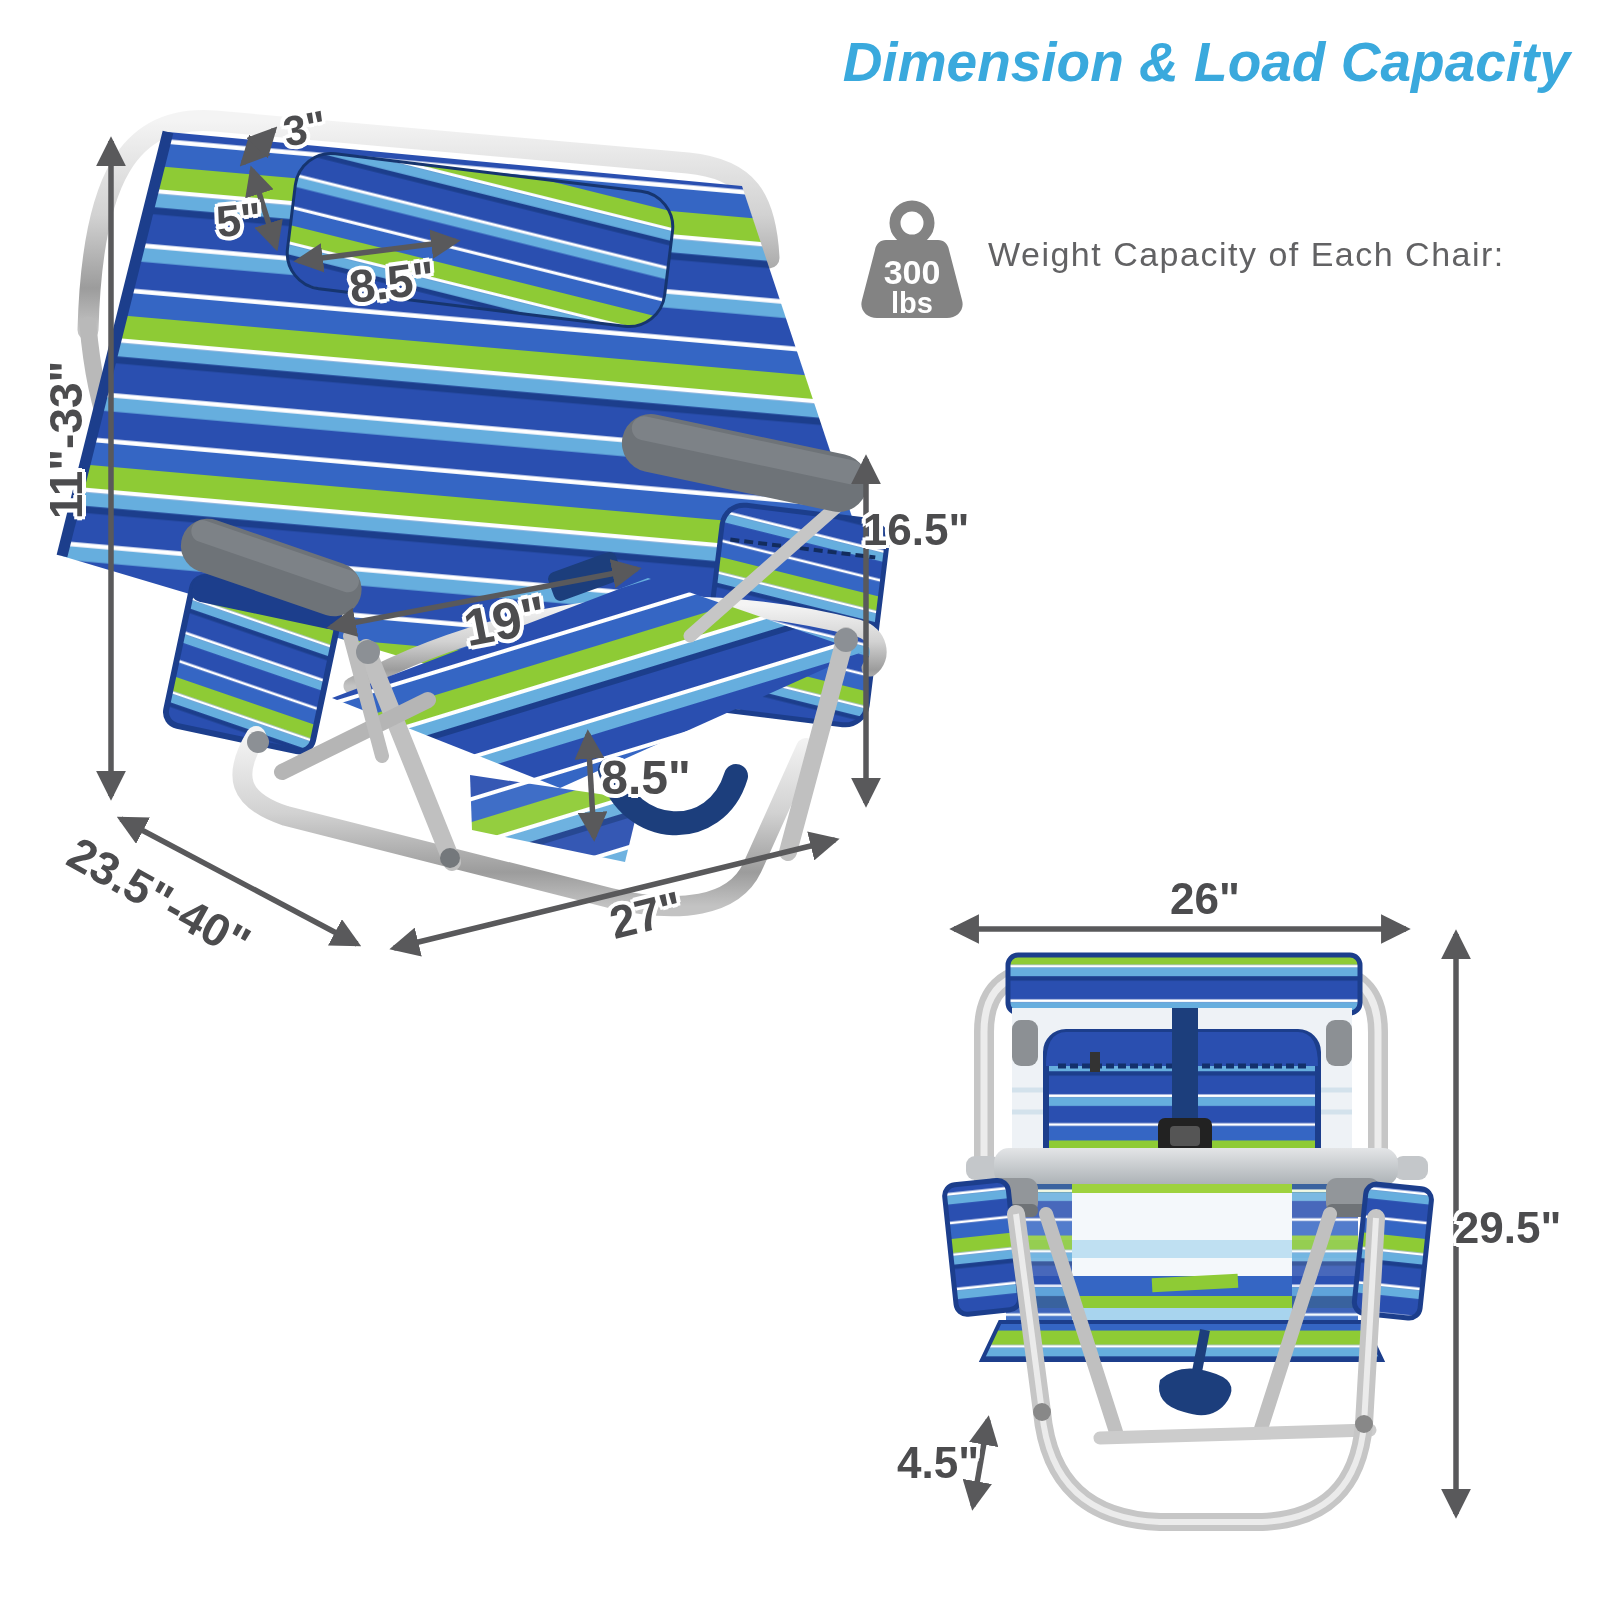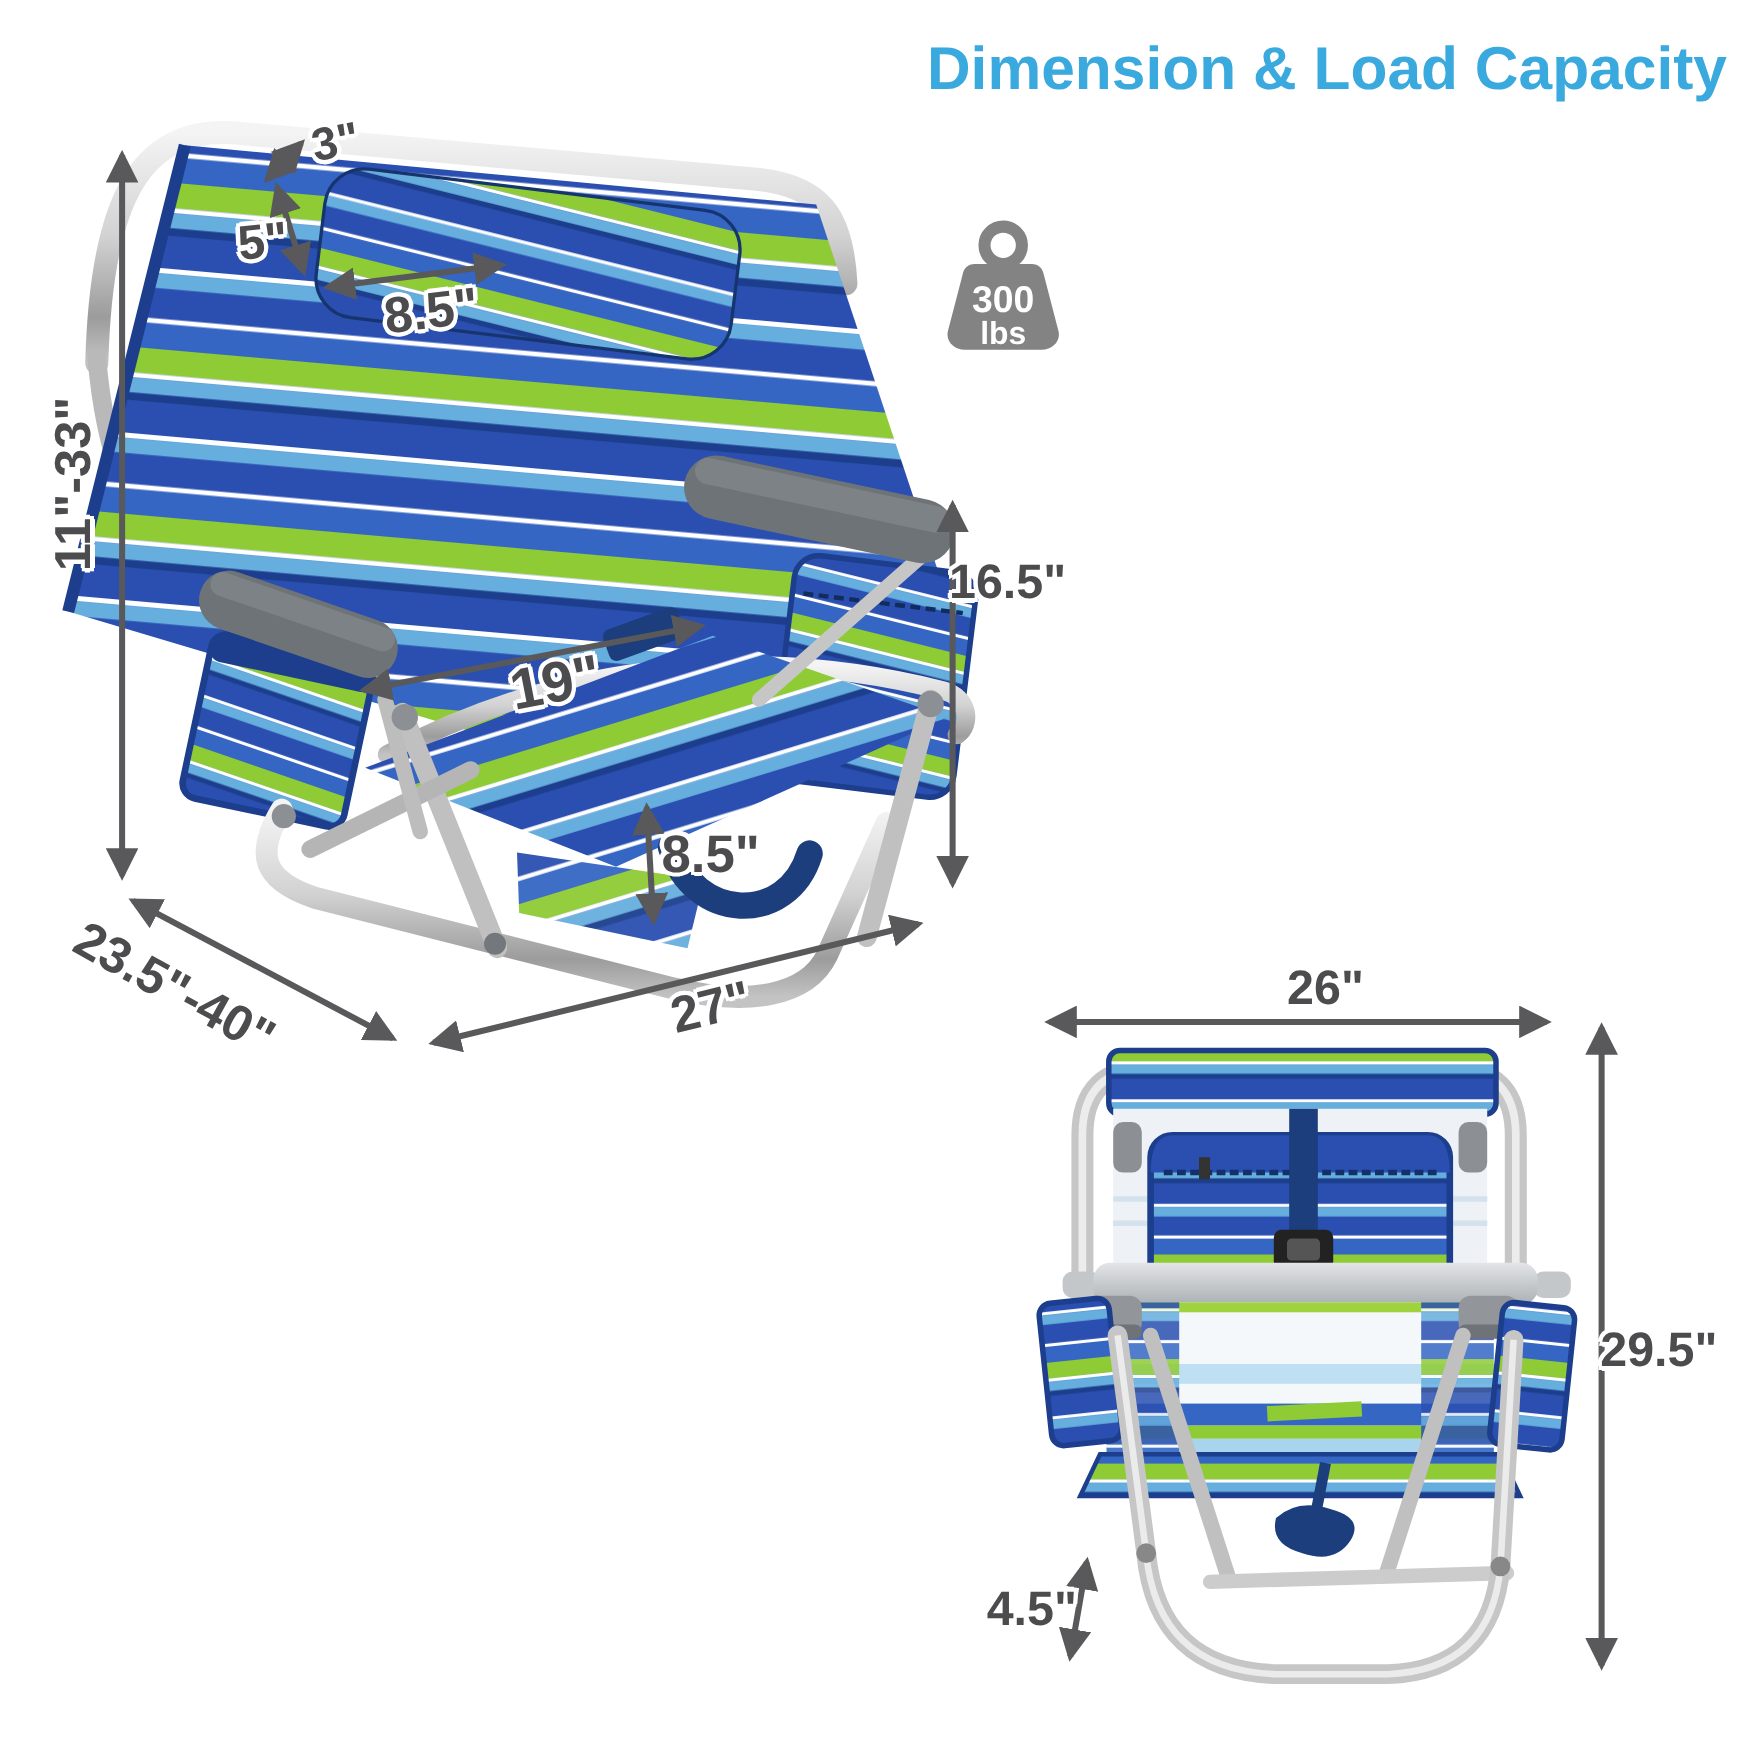--- a/index.html
+++ b/index.html
@@ -1,20 +1,20 @@
 <!DOCTYPE html>
 <html><head>
 <meta charset="utf-8">
 <style>
   html,body{margin:0;padding:0;background:#fff;}
   #canvas{position:relative;width:1600px;height:1600px;background:#ffffff;overflow:hidden;
           font-family:"Liberation Sans", sans-serif;}
   #scene{position:absolute;left:0;top:0;width:1600px;height:1600px;}
   .title{position:absolute;top:30px;right:30px;font-size:55px;font-weight:800;
-         letter-spacing:0px;color:#3aa9dd;white-space:nowrap;}
+         letter-spacing:0px;color:#3aa9dd;white-space:nowrap;font-style:italic;}
   .wc-text{position:absolute;left:988px;top:228px;font-size:34px;color:#626264;
            letter-spacing:1.5px;line-height:52px;white-space:nowrap;}
   .dim{position:absolute;font-weight:bold;color:#4c4c4e;white-space:nowrap;
        text-shadow:-3px -3px 0 #fff,3px -3px 0 #fff,-3px 3px 0 #fff,3px 3px 0 #fff,
                    -4px 0 0 #fff,4px 0 0 #fff,0 -4px 0 #fff,0 4px 0 #fff;}
 </style>
 </head>
 <body>
 
 <div id="canvas">
@@ -228,20 +228,21 @@
   <svg style="position:absolute;left:0;top:0;width:1600px;height:1600px;pointer-events:none" viewBox="0 0 1600 1600">
     <g>
       <circle cx="912" cy="223" r="17" fill="none" stroke="#838383" stroke-width="11"></circle>
       <path d="M 886,240 L 938,240 C 944,240 948,244 949,250 L 962,300 C 965,310 957,318 947,318
                L 877,318 C 867,318 859,310 862,300 L 875,250 C 876,244 880,240 886,240 Z" fill="#838383"></path>
       <text x="912" y="284" text-anchor="middle" font-family="Liberation Sans, sans-serif" font-size="34" font-weight="bold" fill="#ffffff">300</text>
       <text x="912" y="313" text-anchor="middle" font-family="Liberation Sans, sans-serif" font-size="29" font-weight="bold" fill="#ffffff">lbs</text>
     </g>
   </svg>
   <div class="wc-text">
+    <div>Weight Capacity of Each Chair:</div>
   </div>
 
   <div class="dim" style="left:305px;top:129px;font-size:42px;transform:translate(-50%,-50%) rotate(-11deg)">3"</div>
   <div class="dim" style="left:239px;top:220px;font-size:44px;transform:translate(-50%,-50%) rotate(-6deg)">5"</div>
   <div class="dim" style="left:392px;top:282px;font-size:46px;transform:translate(-50%,-50%) rotate(-7deg)">8.5"</div>
   <div class="dim" style="left:66px;top:440px;font-size:46px;transform:translate(-50%,-50%) rotate(-90deg)">11"-33"</div>
   <div class="dim" style="left:916px;top:530px;font-size:44px;transform:translate(-50%,-50%)">16.5"</div>
   <div class="dim" style="left:505px;top:621px;font-size:52px;transform:translate(-50%,-50%) rotate(-11deg)">19"</div>
   <div class="dim" style="left:646px;top:777px;font-size:48px;transform:translate(-50%,-50%)">8.5"</div>
   <div class="dim" style="left:159px;top:898px;font-size:46px;transform:translate(-50%,-50%) rotate(29deg)">23.5"-40"</div>

